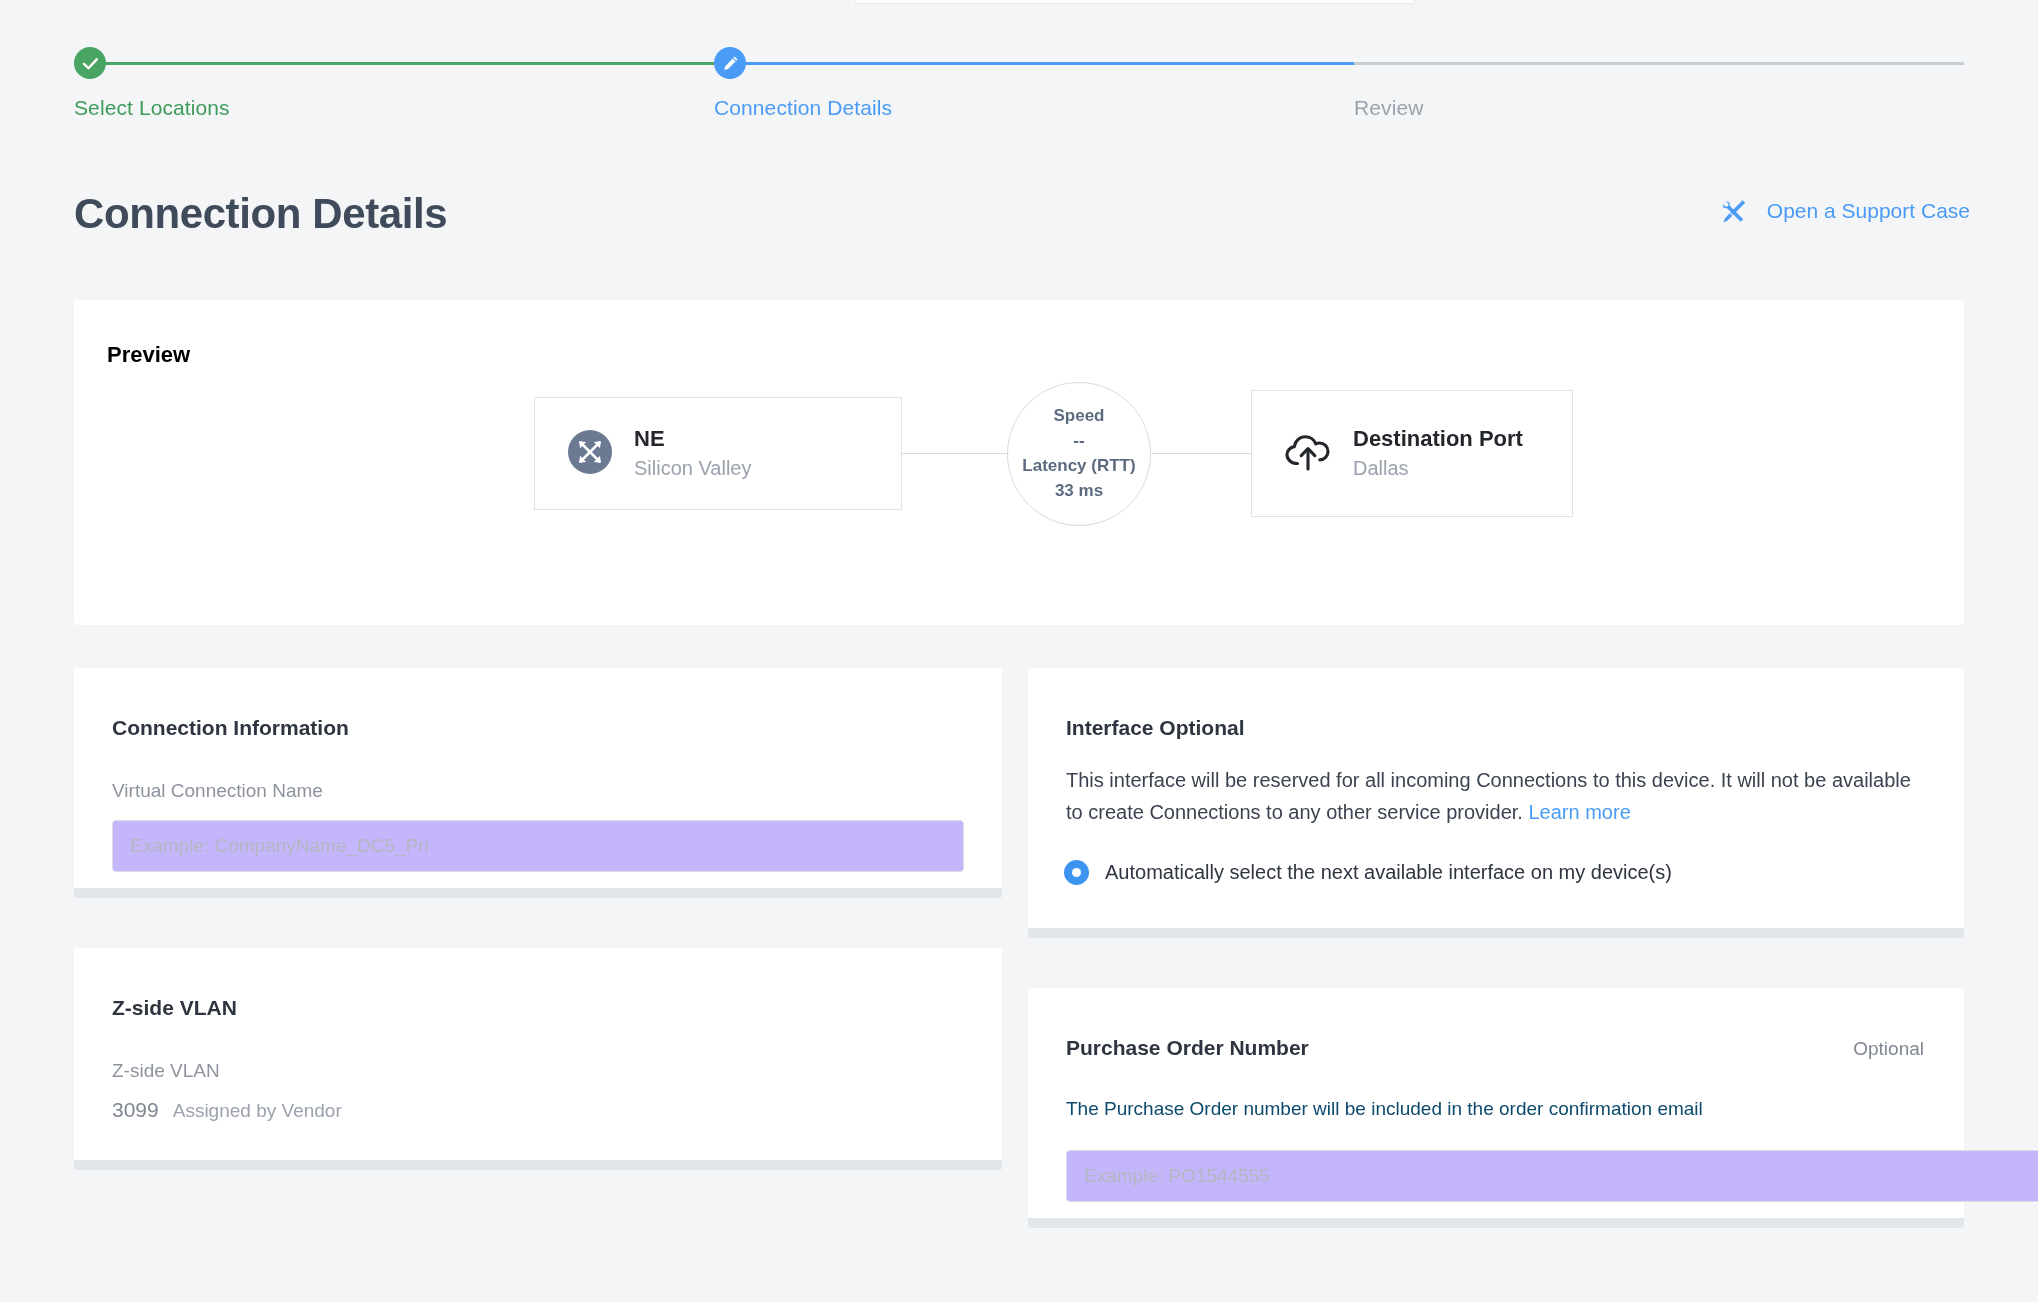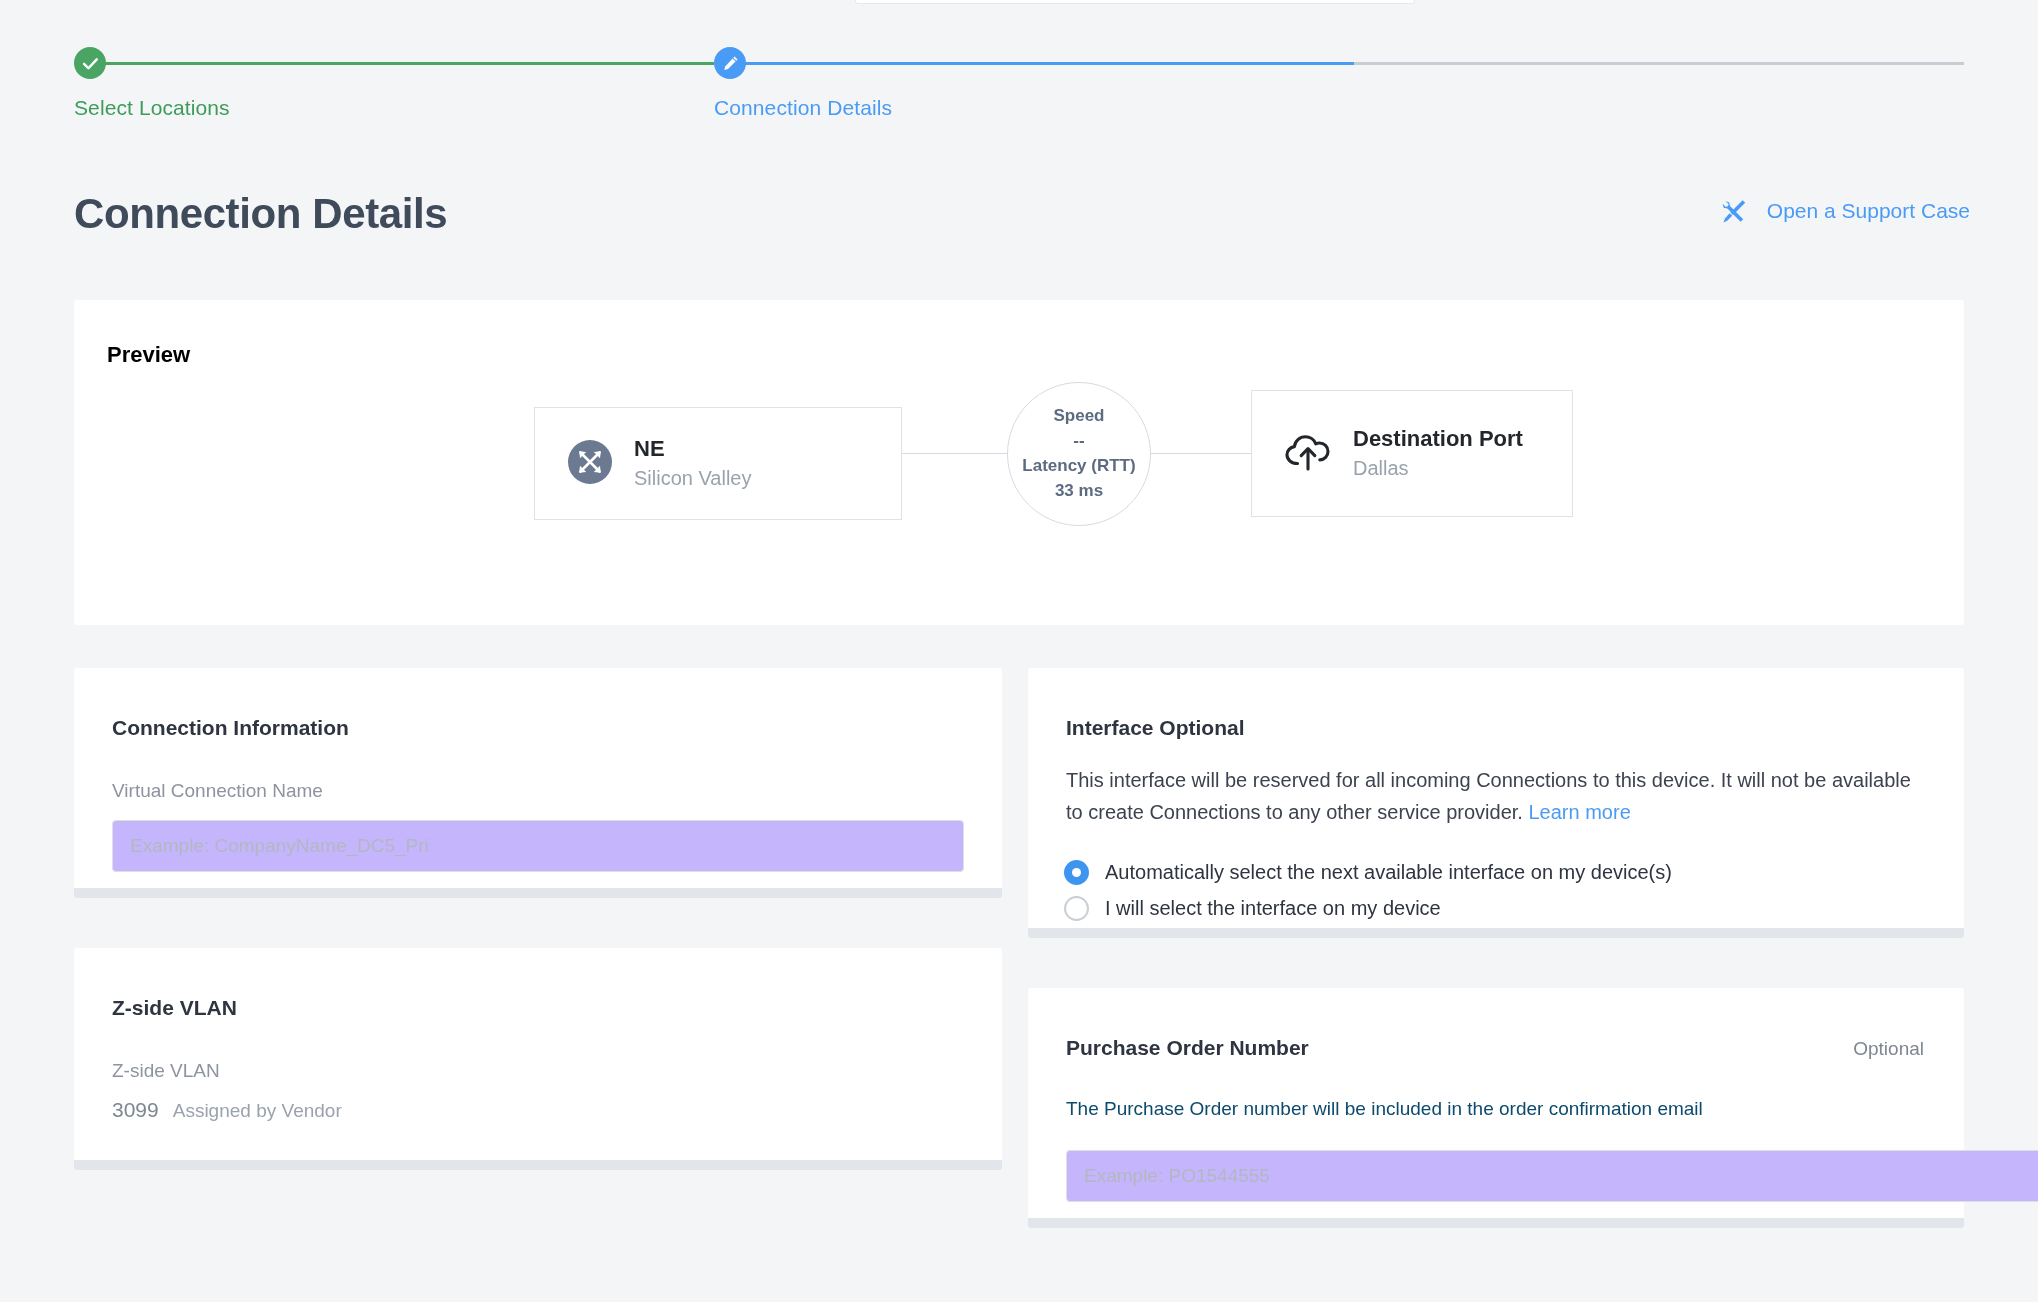--- a/index.html
+++ b/index.html
@@ -151,21 +151,21 @@
   }
   .node-box {
     position: absolute;
     border: 1px solid #dfe3e8;
     background: #ffffff;
     display: flex;
     align-items: center;
     padding-left: 33px;
     gap: 22px;
   }
-  .node-a { left: 80px;  top: 17px;  width: 368px; height: 113px; }
+  .node-a { left: 80px;  top: 7px;  width: 368px; height: 113px; }
   .node-z { left: 797px; top: 0px;  width: 322px; height: 127px; }
 
   .node-icon { flex: 0 0 auto; display: block; }
   .node-text { line-height: 1.28; }
   .node-name {
     font-size: 22px;
     font-weight: bold;
     color: #23262b;
     white-space: nowrap;
     overflow: hidden;
@@ -380,20 +380,21 @@
         </span>
         <span class="step-line blue"></span>
       </div>
       <div class="step-label blue">Connection Details</div>
     </div>
 
     <div class="step step-3">
       <div class="step-head">
         <span class="step-line grey"></span>
       </div>
+      <div class="step-label grey">Review</div>
     </div>
 
   </div>
 
   <div class="page-title">Connection Details</div>
 
   <div class="support-link">
     <span>
       <svg width="26" height="26" viewBox="0 0 26 26">
         <path d="M4.2 3.2 L8.2 4.2 L9.0 8.0 L22.2 21.2 L19.6 23.8 L6.4 10.6 L2.6 9.8 L1.6 5.8 L4.6 8.8 L7.0 8.2 L7.6 5.8 Z" fill="#4a9bf5"></path>
@@ -485,24 +486,20 @@
     <div class="desc-text">
       <span>This interface will be reserved for all incoming Connections to this device. It will not be available to create Connections to any other service provider.</span>
       <span class="link-inline">Learn more</span>
     </div>
 
     <div class="radio-group">
       <div class="radio-row">
         <span class="radio-dot on"></span>
         <span class="radio-label">Automatically select the next available interface on my device(s)</span>
       </div>
-      <div class="radio-row">
-        <span class="radio-dot"></span>
-        <span class="radio-label">I will select the interface on my device</span>
-      </div>
     </div>
   </div>
 
   <div class="card po-card footed">
     <div class="panel-title">Purchase Order Number</div>
     <div class="panel-optional">Optional</div>
     <div class="po-desc">The Purchase Order number will be included in the order confirmation email</div>
     <input class="text-input po-input" type="text" placeholder="Example: PO1544555" style="">
   </div>
 

